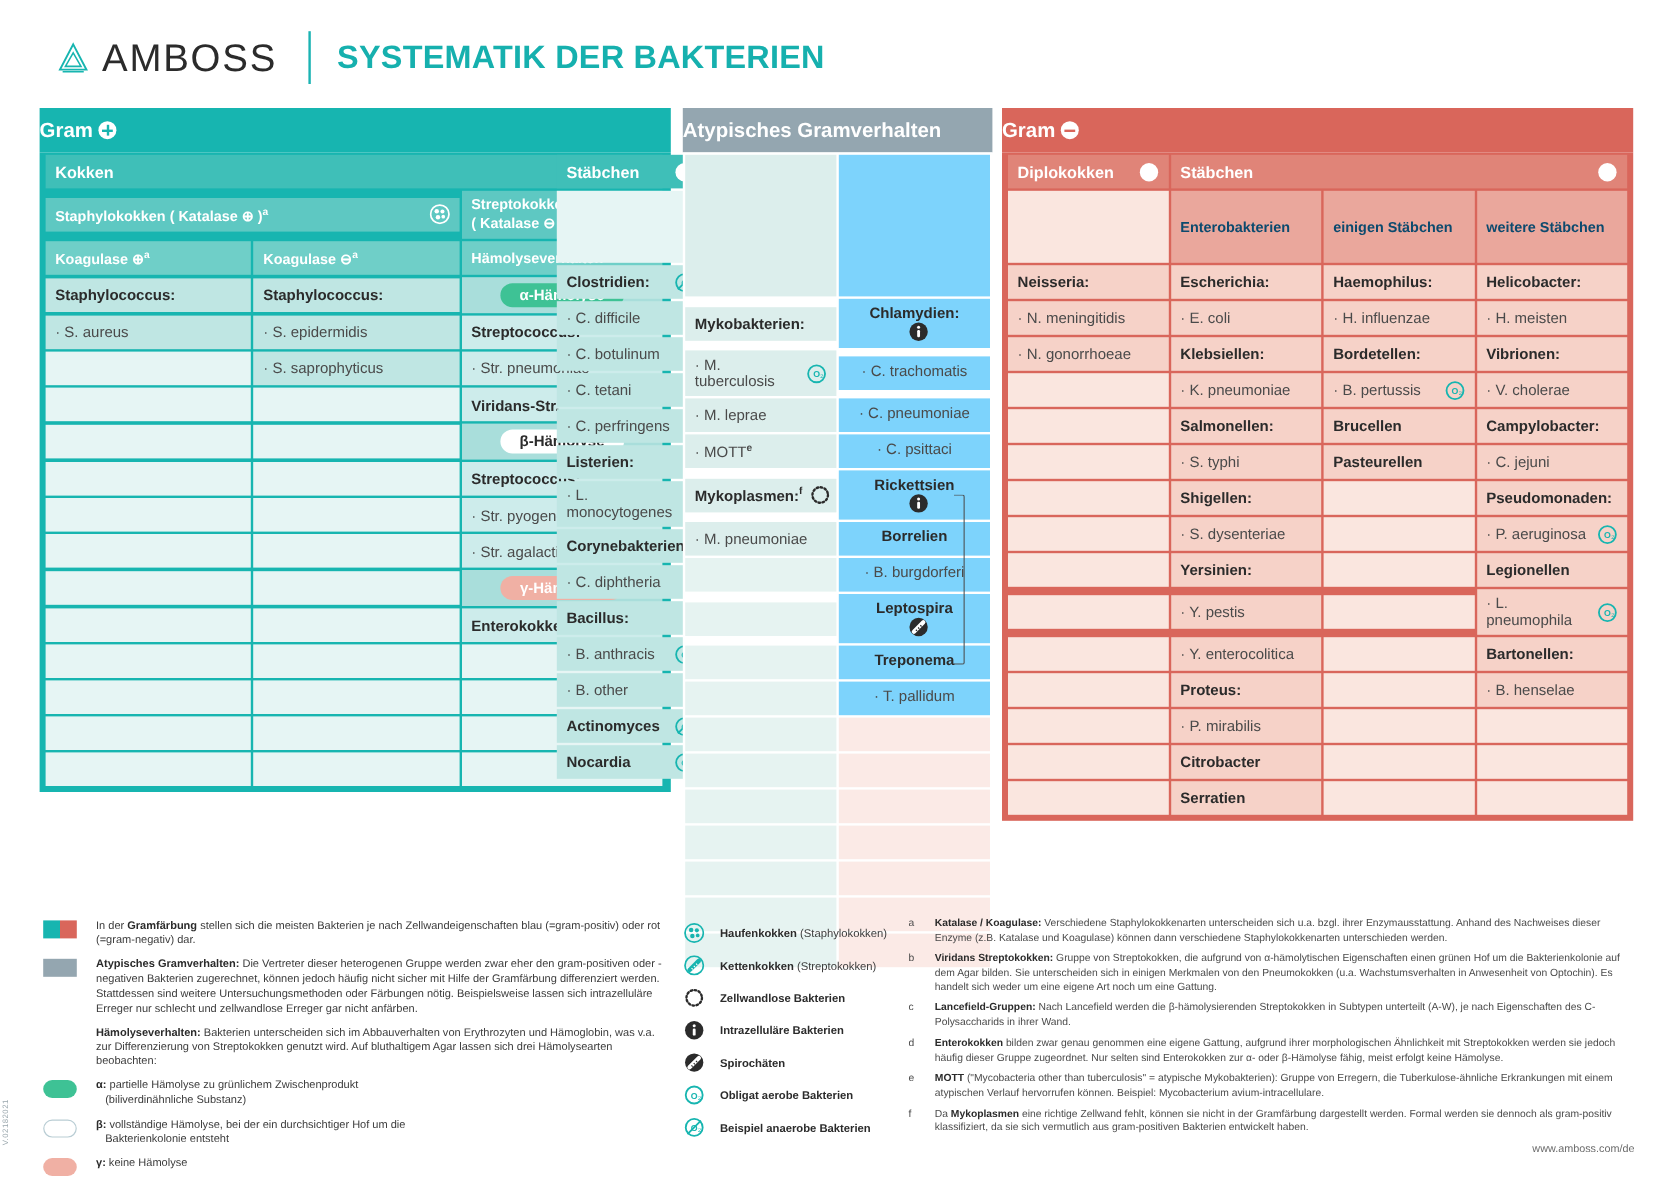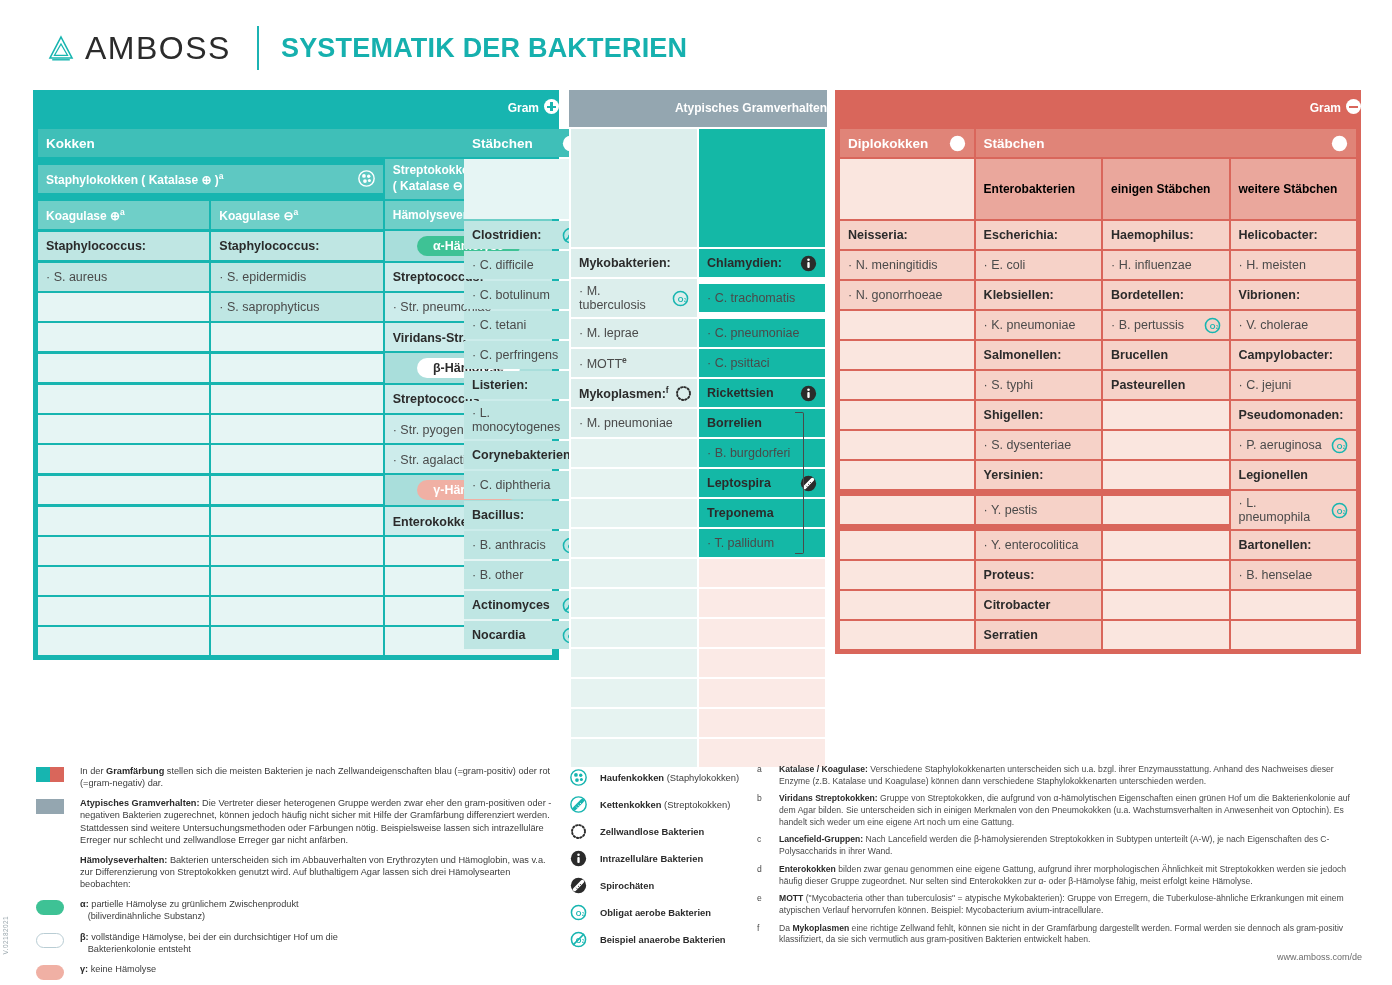--- a/index.html
+++ b/index.html
@@ -17,21 +17,21 @@
   #logo-text {
     font-size:32px; letter-spacing:1.5px; color:#2b2b2b; font-weight:400;
     font-family:"Liberation Sans", sans-serif;
   }
   #title-divider { width:2px; height:44px; background:#1bb3b3; margin:0 22px 0 26px; }
   #page-title { font-size:27px; font-weight:bold; color:#16b0ae; letter-spacing:0.2px; }
 
   
   .panel { position:absolute; }
   .panel-head {
-    text-align:right; color:#fff; font-weight:bold; font-size:12px;
+    text-align:left; color:#fff; font-weight:bold; font-size:17px;
     height:37px; line-height:37px;
   }
   .gp .panel-head { background:#17b5b0; }
   .at .panel-head { background:#94a6b0; }
   .gn .panel-head { background:#d9665b; }
 
   .gp-body { background:#17b5b0; padding:0 3px 3px 3px; }
   .at-body { background:#ffffff; padding:0; }
   .gn-body { background:#d9665b; padding:0 3px 3px 3px; }
   .plusminus {
@@ -58,26 +58,26 @@
   .h2gp { background:#5ec8c2; color:#fff; font-weight:bold; font-size:12px; }
   .h3gp { background:#6fcfc8; color:#fff; font-weight:bold; font-size:12px; }
   .dgp  { background:#bfe6e3; }
   .dgp2 { background:#cdeceb; }
   .egp  { background:#e6f5f4; }
   .egp-strong { background:#a9dedb; }
 
   
   .at-green  { background:#dceeec; }
   .at-green-l{ background:#e6f3f1; }
-  .at-pink   { background:#14b8a6; }
+  .at-pink   { background:#7dd3fc;flex-direction:column; }
   .at-pink-l { background:#fbeae6; }
 
   
   .h1gn { background:#e08478; color:#fff; font-weight:bold; font-size:13.5px; }
-  .h2gn { background:#eaa79c; color:#000000; font-weight:bold; font-size:12px; }
+  .h2gn { background:#eaa79c; color:#0c4a6e; font-weight:bold; font-size:12px; }
   .dgn  { background:#f6d2c8; }
   .egn  { background:#fae6df; }
 
   .bold { font-weight:bold; color:#2b2b2b; font-size:12.5px; }
   .spec { color:#4a4a4a; font-size:12.5px; }
   .sup { font-size:8.5px; vertical-align:super; font-weight:bold; }
   .lanc { font-size:10.5px; }
 
   
   .pill {
@@ -1108,20 +1108,36 @@
             <span class="txt spec">· B. henselae</span>
           </div>
             </td>
           </tr>
           <tr>
       <td>
               <div class="cell egn">&nbsp;</div>
             </td>
       <td>
               <div class="cell dgn">
+            <span class="txt spec">· P. mirabilis</span>
+          </div>
+            </td>
+      <td>
+              <div class="cell egn">&nbsp;</div>
+            </td>
+      <td>
+              <div class="cell egn">&nbsp;</div>
+            </td>
+          </tr>
+          <tr>
+      <td>
+              <div class="cell egn">&nbsp;</div>
+            </td>
+      <td>
+              <div class="cell dgn">
             <span class="txt bold">Citrobacter</span>
           </div>
             </td>
       <td>
               <div class="cell egn">&nbsp;</div>
             </td>
       <td>
               <div class="cell egn">&nbsp;</div>
             </td>
           </tr>

